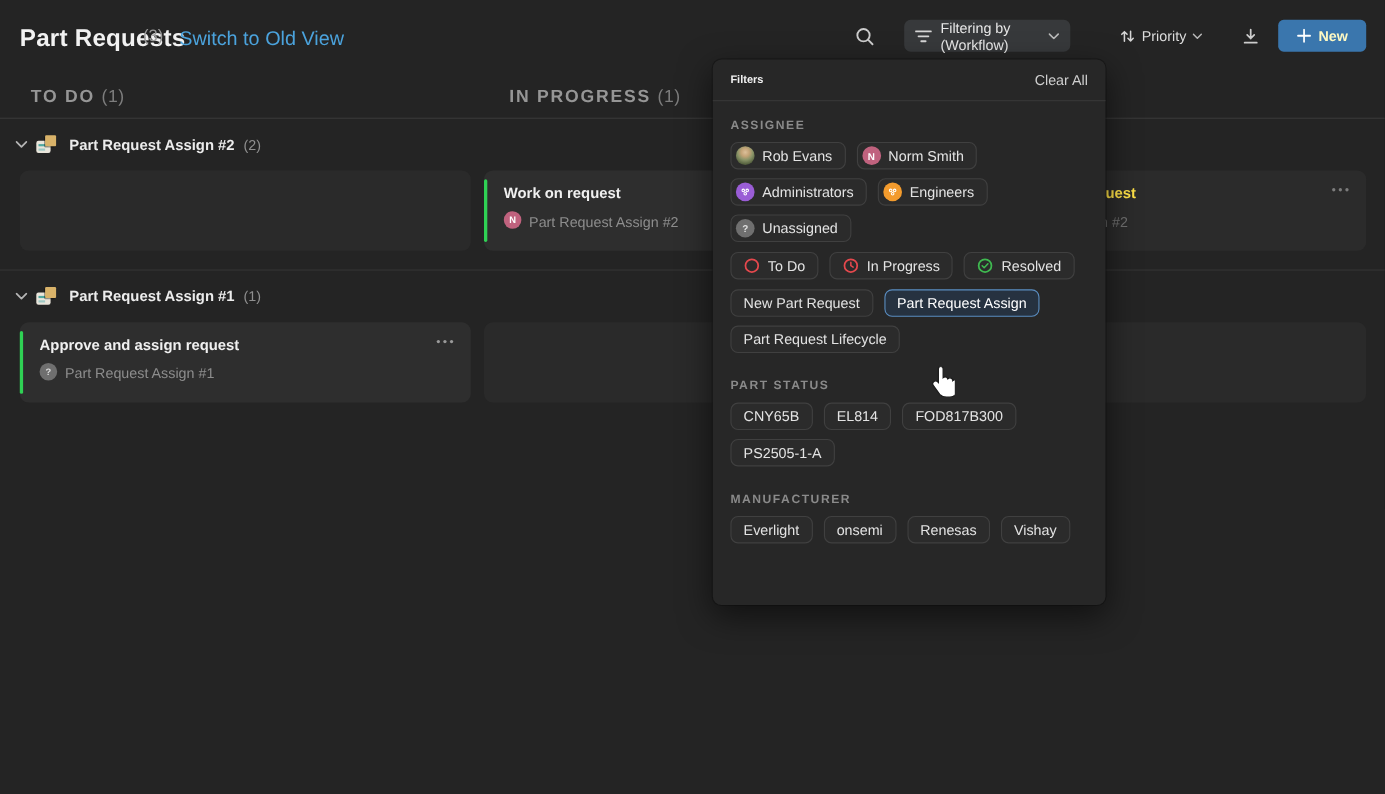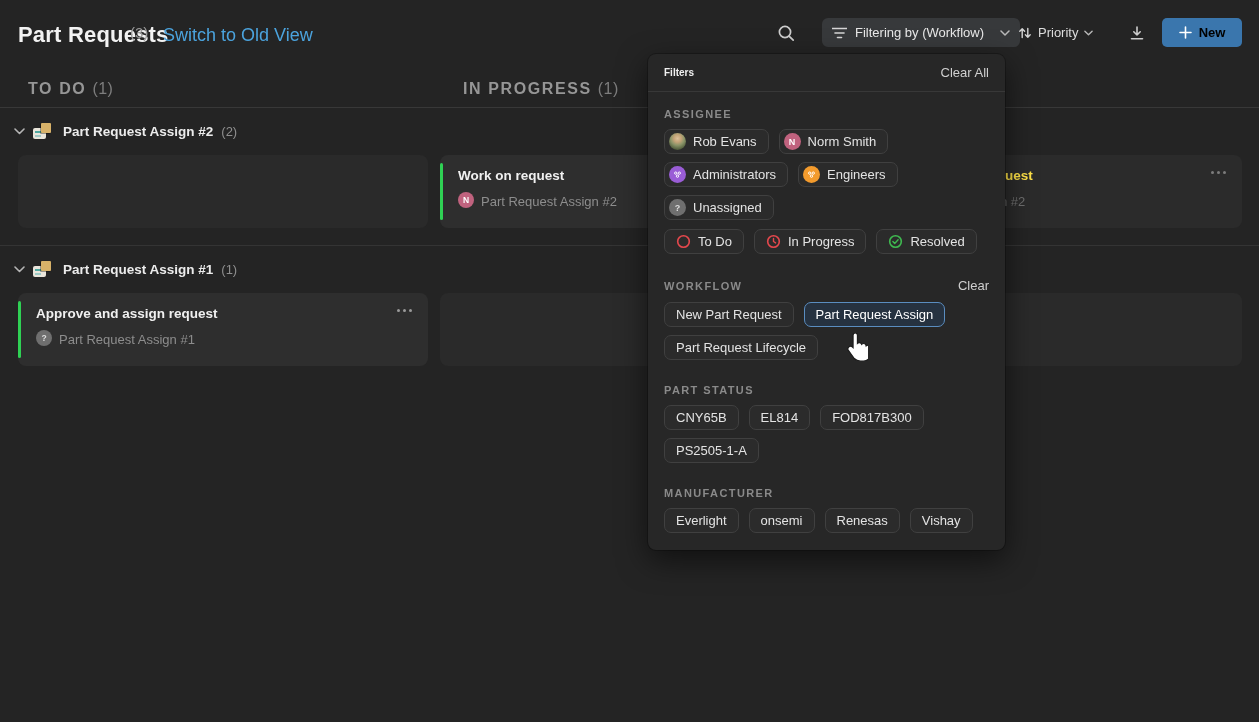--- a/index.html
+++ b/index.html
@@ -10,31 +10,31 @@
     font-family:"Liberation Sans", sans-serif;
     color:#e6e6e6; -webkit-font-smoothing:antialiased;
   }
   
   .titlebar { position:absolute; left:0; top:0; right:0; height:66px; }
   .page-title { position:absolute; left:18px; top:22px; font-size:22px; font-weight:700; color:#f2f2f2; letter-spacing:.2px;}
   .page-count { position:absolute; left:130px; top:24px; font-size:15px; color:#9a9a9a; }
   .switch-link { position:absolute; left:163px; top:25px; font-size:18px; color:#4ba3dd; cursor:pointer; }
   .search-btn { position:absolute; left:773px; top:20px; width:26px; height:26px; display:flex; align-items:center; justify-content:center; cursor:pointer;}
   .filter-btn {
-    position:absolute; left:822px; top:18px; height:29px; width:198px;
+    position:absolute; left:822px; top:18px; height:29px; width:151px;
     background:#37393b; border-radius:6px; display:flex; align-items:center;
     padding:0 10px; gap:8px; font-size:13px; color:#e8e8e8; cursor:pointer;
   }
   .filter-btn .lbl { flex:1; text-align:left; }
   .sort-ctl { position:absolute; left:1018px; top:18px; height:29px; display:flex; align-items:center; gap:6px; font-size:13px; color:#dcdcdc; cursor:pointer; }
   .dl-btn { position:absolute; left:1124px; top:20px; width:26px; height:26px; display:flex; align-items:center; justify-content:center; cursor:pointer; }
   .new-btn {
     position:absolute; left:1162px; top:18px; width:80px; height:29px;
     background:#3a76ad; border-radius:5px; display:flex; align-items:center; justify-content:center;
-    gap:7px; font-size:13px; font-weight:600; color:#000000; cursor:pointer;
+    gap:7px; font-size:13px; font-weight:600; color:#fef9c3; cursor:pointer;
   }
   
   .col-hdr { position:absolute; top:80px; font-size:16px; font-weight:600; letter-spacing:1.6px; color:#969696; }
   .col-hdr .cnt { color:#7d7d7d; font-weight:400; letter-spacing:.5px; margin-left:6px;}
   .hdr-divider { position:absolute; left:0; right:0; top:107px; height:1px; background:#383838; }
   .row-divider { position:absolute; left:0; right:0; top:245px; height:1px; background:#343434; }
   .group-hdr { position:absolute; left:14px; display:flex; align-items:center; gap:8px; height:20px; cursor:pointer;}
   .group-hdr .gtitle { font-size:13.5px; font-weight:700; color:#ececec; margin-left:4px;}
   .group-hdr .gcount { font-size:13px; color:#8f8f8f; }
   .g1 { top:121px; } .g2 { top:259px; }
@@ -303,24 +303,20 @@
           <span>
             <svg class="sicon" viewBox="0 0 15 15">
                 <circle cx="7.5" cy="7.5" r="5.8" fill="none" stroke="#3fb950" stroke-width="1.6"></circle>
                 <path d="M4.9 7.6l1.8 1.8 3.4-3.6" fill="none" stroke="#3fb950" stroke-width="1.4" stroke-linecap="round" stroke-linejoin="round"></path>
               </svg>
           </span>
           <span>Resolved</span>
         </div>
       </div>
 
-      <div class="sec-hdr">
-        <span class="sec-label">WORKFLOW</span>
-        <span class="clear-link">Clear</span>
-      </div>
       <div class="chips">
         <div class="chip">
           <span>New Part Request</span>
         </div>
         <div class="chip selected">
           <span>Part Request Assign</span>
         </div>
         <div class="chip">
           <span>Part Request Lifecycle</span>
         </div>

